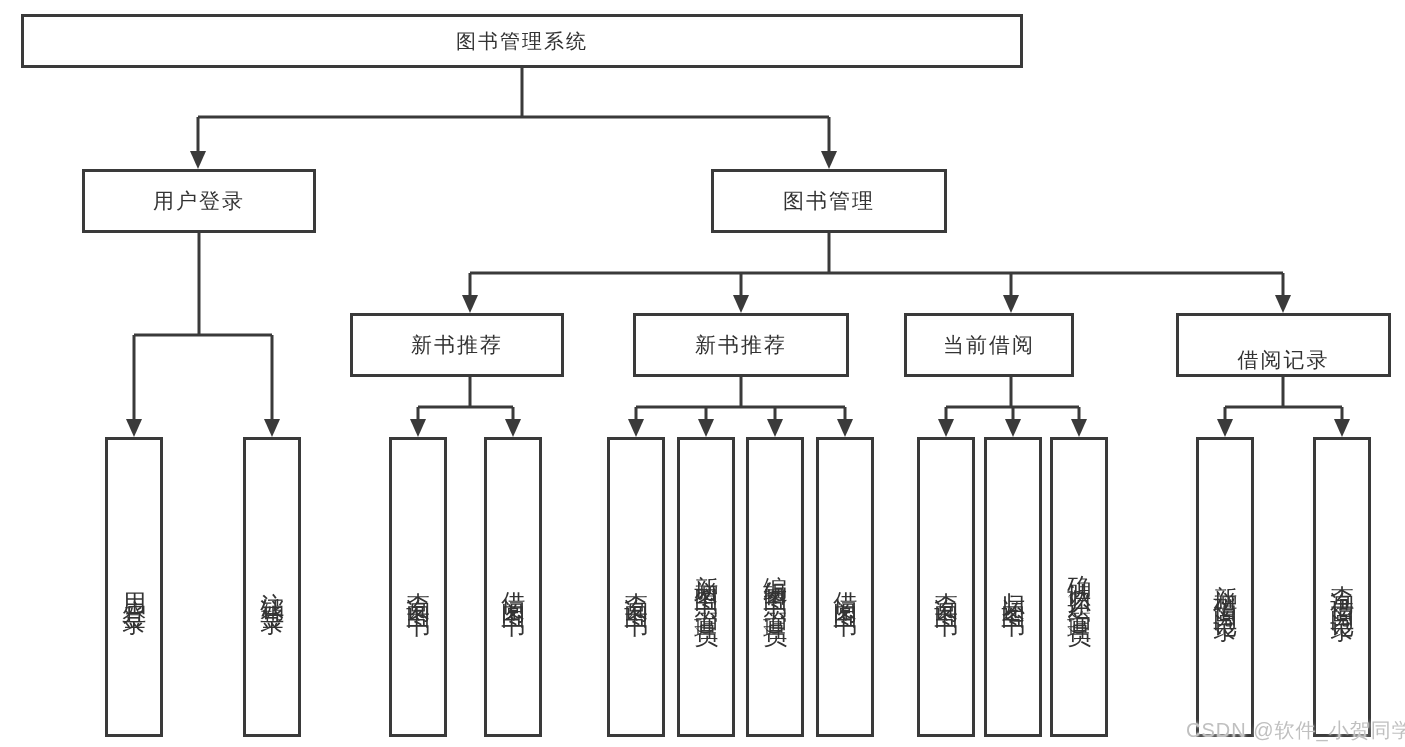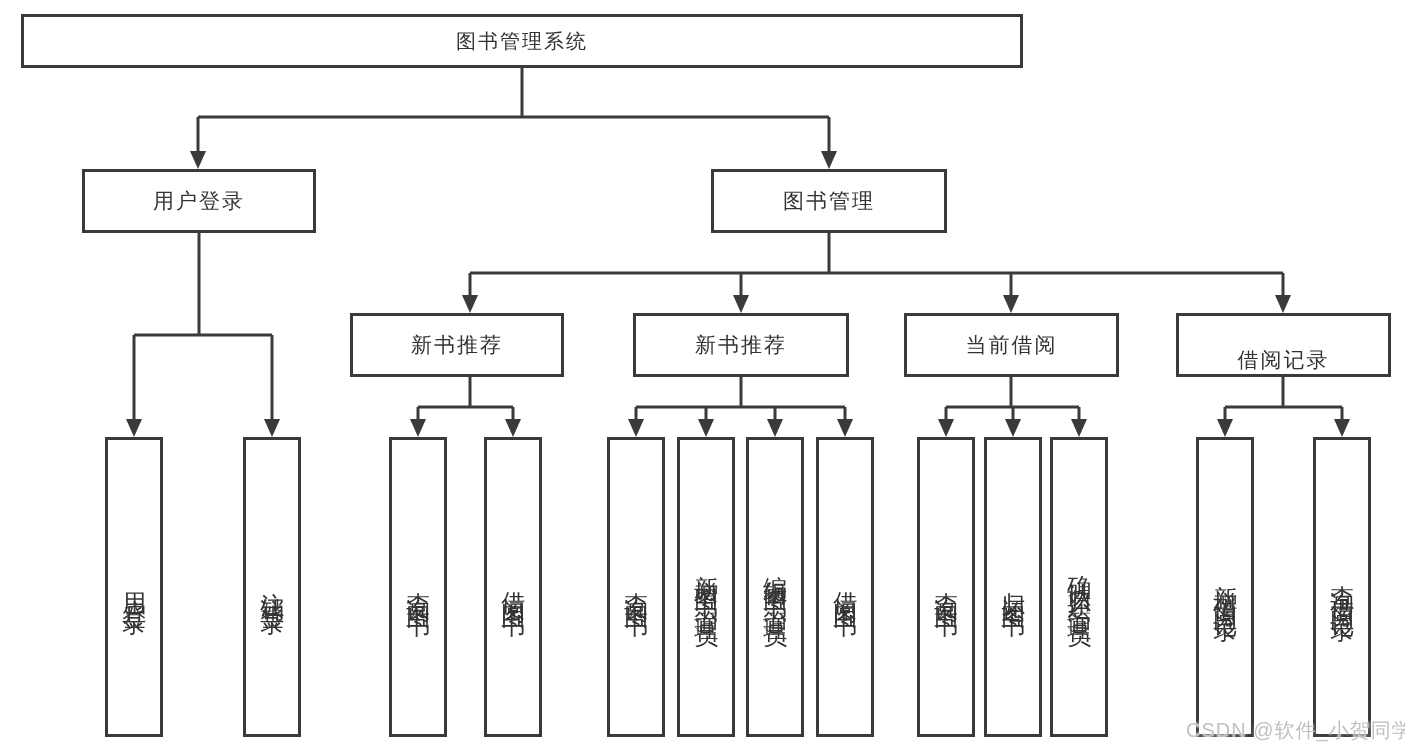--- a/index.html
+++ b/index.html
@@ -118,21 +118,21 @@
   <div class="box hbox" style="left:711px; top:169px; width:236px;align-items:center;">
     <span>图书管理</span>
   </div>
 
   <div class="box hbox" style="left:350px; top:313px; width:214px;">
     <span>新书推荐</span>
   </div>
   <div class="box hbox" style="left:633px; top:313px; width:216px;">
     <span>新书推荐</span>
   </div>
-  <div class="box hbox" style="left:904px; top:313px; width:215px;">
+  <div class="box hbox" style="left:904px; top:313px; width:170px;">
     <span>当前借阅</span>
   </div>
   <div class="box hbox" style="left:1176px; top:313px; width:215px;align-items:flex-end;">
     <span>借阅记录</span>
   </div>
 
   <div class="box vbox" style="left:105px;">
     <span class="vtext">用户登录</span>
   </div>
   <div class="box vbox" style="left:243px;">

